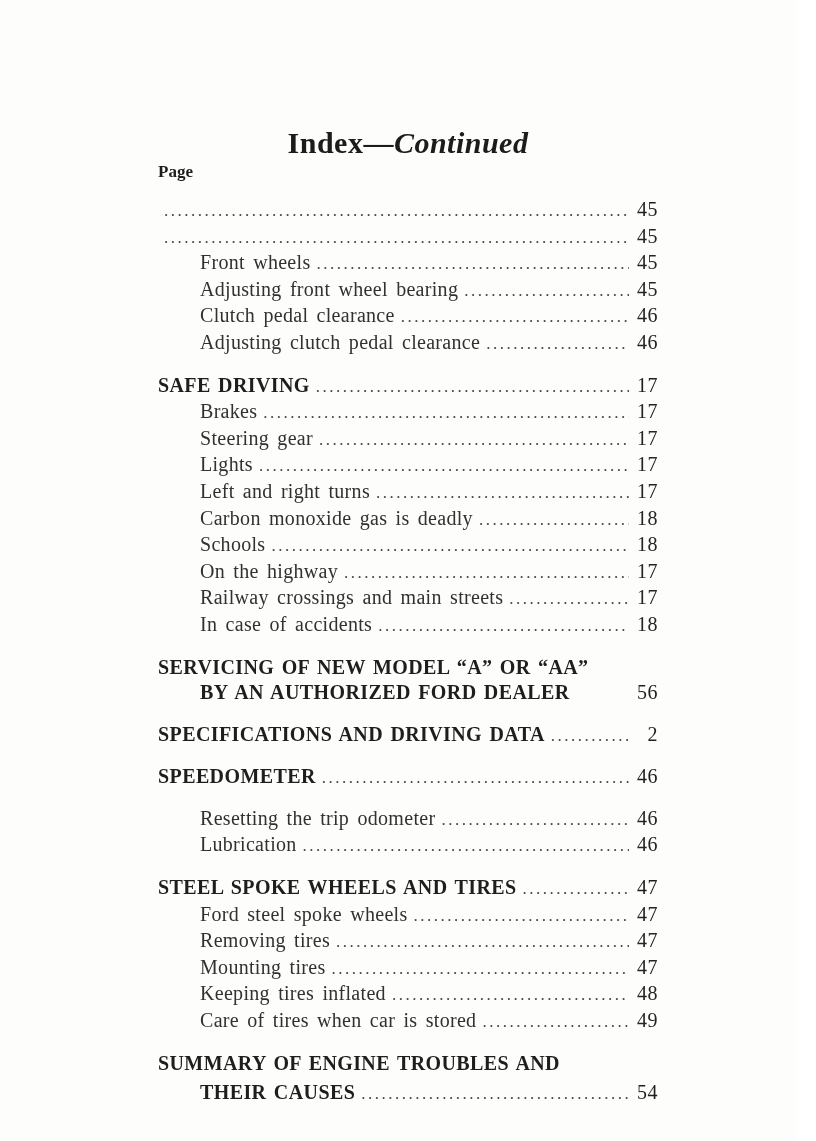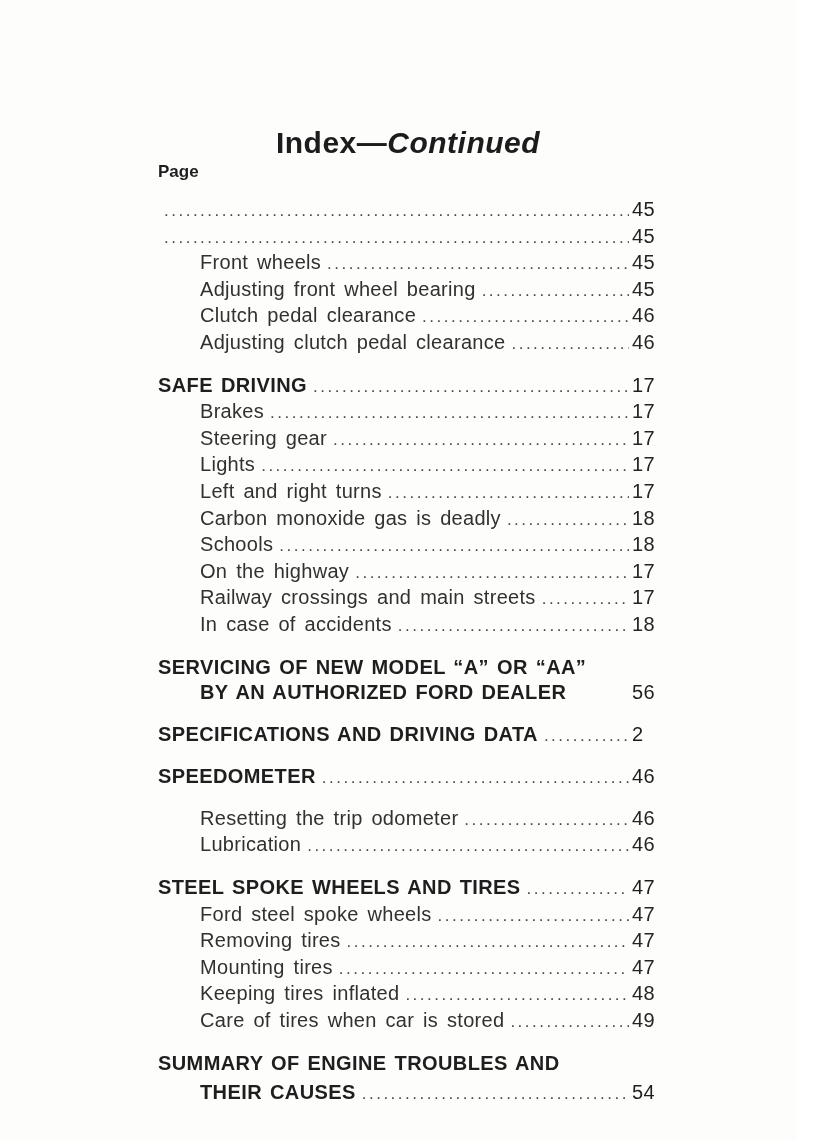--- a/index.html
+++ b/index.html
@@ -6,21 +6,21 @@
     margin: 0;
     padding: 0;
     background: #ffffff;
   }
   .page {
     position: relative;
     width: 796px;
     height: 1141px;
     background: #fdfdfc;
     overflow: hidden;
-    font-family: Liberation Sans, sans-serif;
+    font-family: Liberation Serif, serif;
     color: #2b2b2b;
   }
   .content {
     position: absolute;
     left: 158px;
     top: 126px;
     width: 500px;
   }
   .title {
     text-align: center;
@@ -86,21 +86,21 @@
   }
   .leader::after {
     content: "......................................................................................................................................";
   }
   .leader.nodots::after {
     content: "";
   }
   .pg {
     white-space: nowrap;
     min-width: 26px;
-    text-align: left;
+    text-align: right;
     font-weight: 400;
     letter-spacing: 0.5px;
     color: #262524;
   }
   .row.heading .pg {
     color: #1e1e1e;
   }
 </style>
 </head>
 <body>

